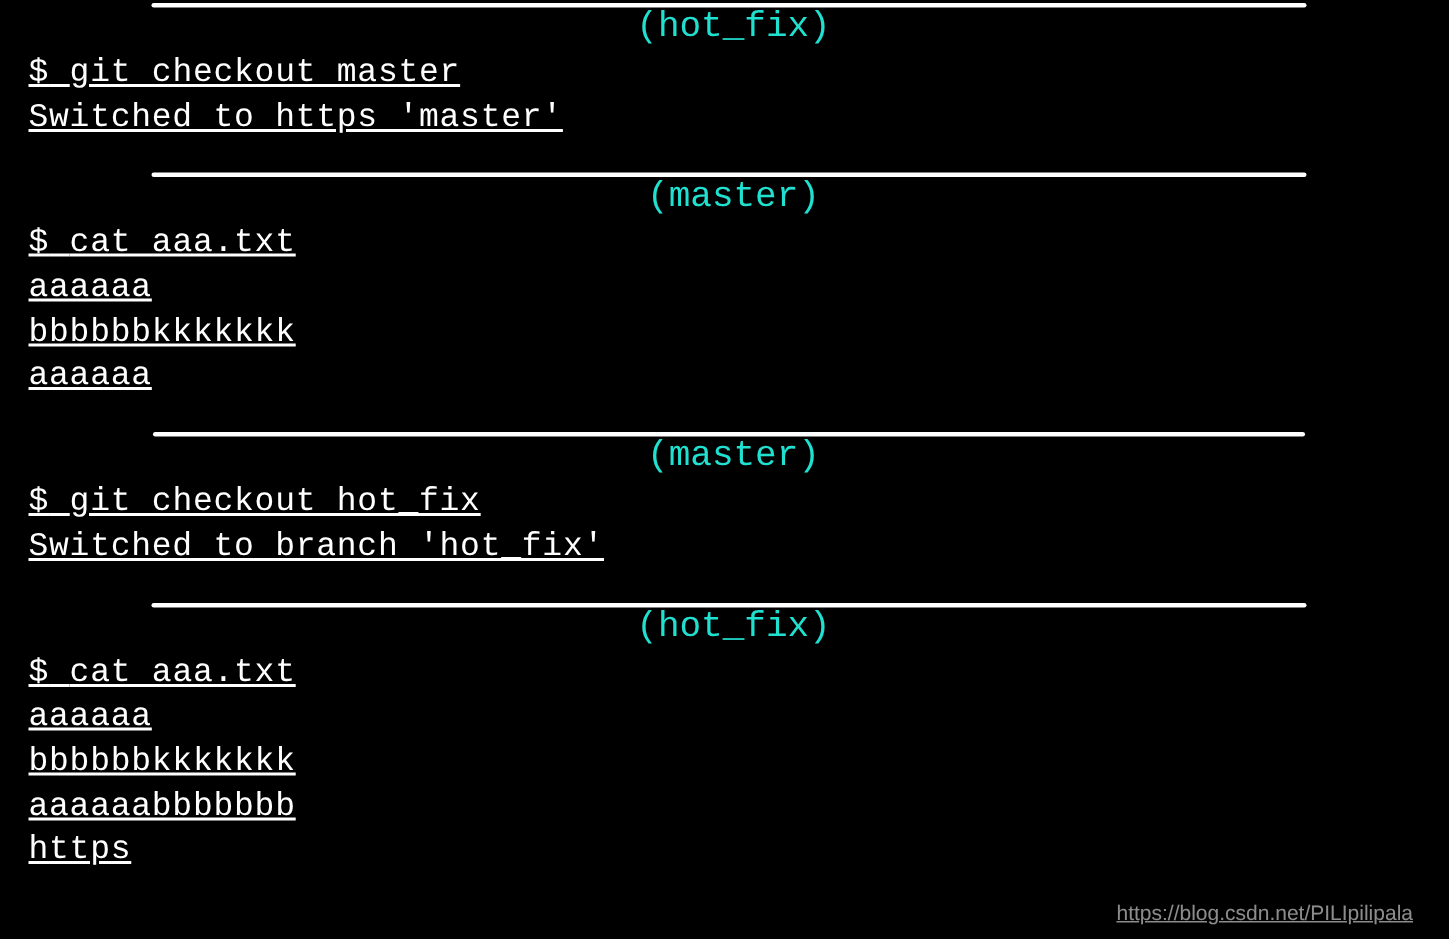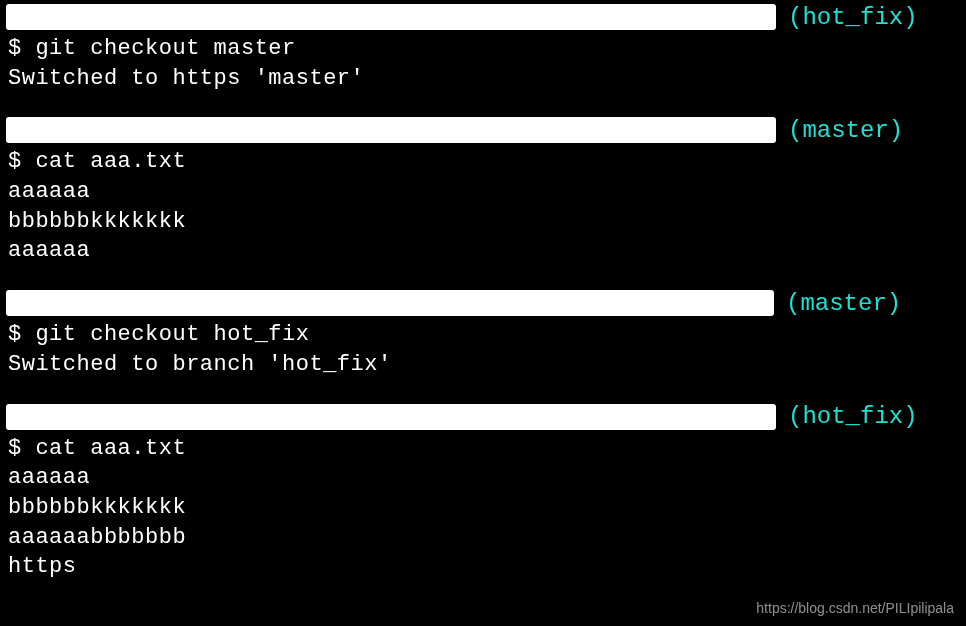--- a/index.html
+++ b/index.html
@@ -1,27 +1,27 @@
 <!DOCTYPE html>
 <html><head>
   <meta charset="utf-8">
   <style>
-    * { margin: 0; padding: 0; box-sizing: border-box; }
+    * { margin: 0; padding: 0; box-sizing: border-box; flex-direction: column; }
     body {
       background: #000;
       color: #fff;
       font-family: "Consolas", "Courier New", monospace;
       font-size: 22px;
       width: 966px;
       height: 626px;
       overflow: hidden;
       position: relative;
       padding: 0;
     }
-    .line { white-space: pre; line-height: 1.35; padding-left: 8px; letter-spacing: 0.5px; }
+    .line { white-space: pre; line-height: 1.35; padding-left: 19px; letter-spacing: 0.5px; text-decoration: underline; }
     .dollar { color: #fff; }
     .redacted-row {
       display: flex;
       align-items: center;
       height: 30px;
       margin-top: 2px;
       margin-bottom: 2px;
     }
     .redacted-bar {
       background: #fff;
@@ -30,25 +30,26 @@
       margin-left: 6px;
     }
     .branch {
       color: #20e0d0;
       padding-left: 12px;
       font-size: 24px;
     }
     .gap { height: 20px; }
     .watermark {
       position: absolute;
-      right: 12px;
+      right: 24px;
       bottom: 10px;
       color: rgba(255,255,255,0.55);
       font-size: 14px;
       font-family: Arial, sans-serif;
+      text-decoration: underline;
     }
   </style>
 </head>
 <body>
 
 <div class="redacted-row">
   <div class="redacted-bar" style="width:770px"></div>
   <span class="branch">(hot_fix)</span>
 </div>
 <div class="line"><span class="dollar">$</span> <span>git checkout master</span></div>

